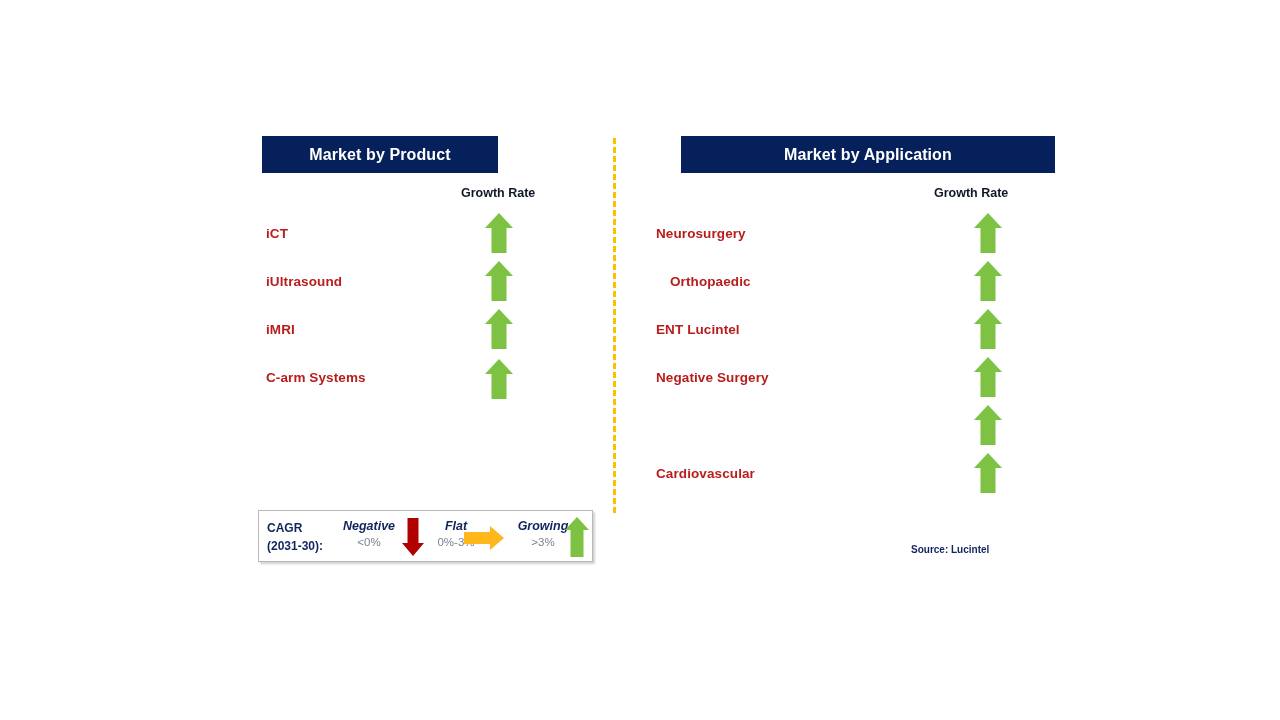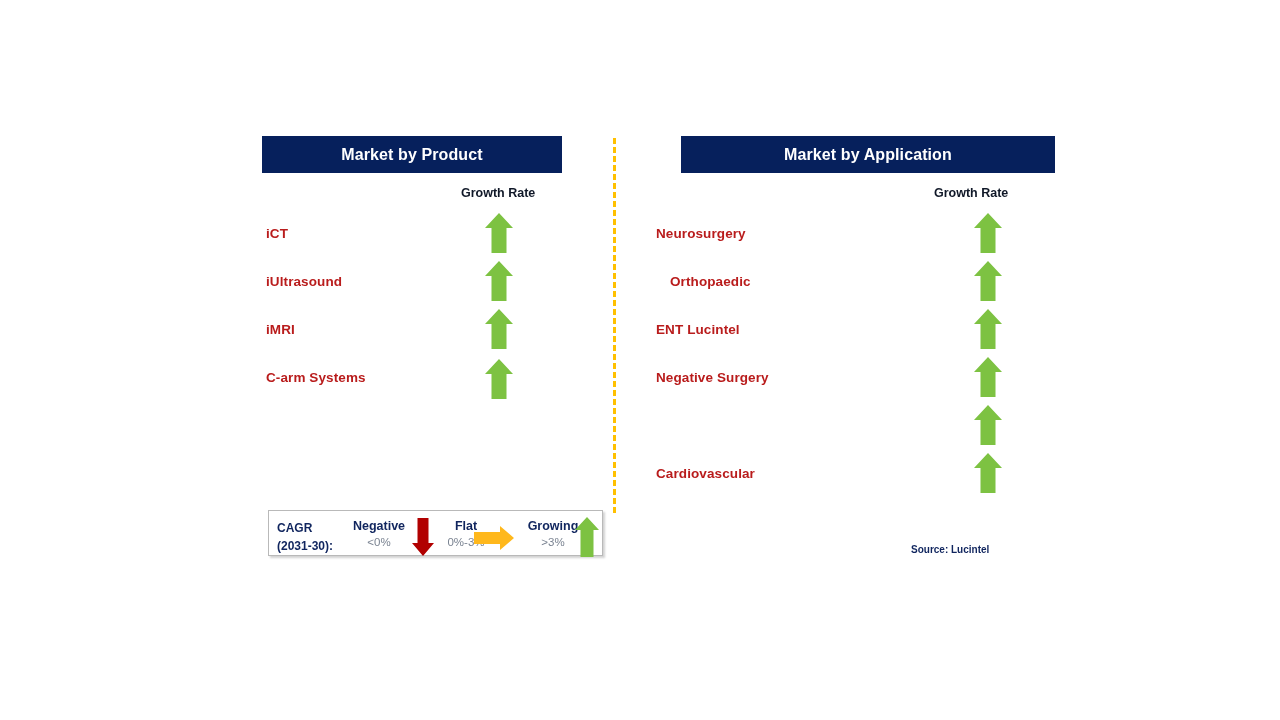--- a/index.html
+++ b/index.html
@@ -17,21 +17,21 @@
 
   .stage {
     position: absolute;
     left: 0; top: 0;
     width: 1280px;
     height: 720px;
   }
 
   
   .panel { position: absolute; }
-  .panel-product { left: 262px; top: 136px; width: 300px; }
+  .panel-product { left: 262px; top: 136px; width: 236px; }
   .panel-application { left: 653px; top: 136px; width: 374px; margin-left: 28px; }
 
   .panel-header {
     height: 37px;
     background: #06205C;
     color: #ffffff;
     font-size: 16px;
     font-weight: bold;
     display: flex;
     align-items: center;
@@ -82,24 +82,24 @@
     left: 613px;
     top: 138px;
     width: 0;
     height: 375px;
     border-left: 3px dashed #FFC000;
   }
 
   
   .legend {
     position: absolute;
-    left: 268px;
+    left: 258px;
     top: 510px;
     width: 335px;
-    height: 46px;
+    height: 52px;
     background: #ffffff;
     border: 1px solid #b9b9b9;
     box-shadow: 2px 2px 2px rgba(0,0,0,0.18);
     box-sizing: border-box;
   }
   .legend-cagr {
     position: absolute;
     left: 8px;
     top: 8px;
     font-size: 12px;
@@ -107,20 +107,21 @@
     color: #10255E;
     line-height: 18px;
     white-space: nowrap;
   }
   .legend-item {
     position: absolute;
     text-align: center;
   }
   .legend-term {
     font-size: 12.5px;
+    font-style: italic;
     font-weight: bold;
     color: #10255E;
     white-space: nowrap;
   }
   .legend-range {
     font-size: 11.5px;
     color: #7a8391;
     white-space: nowrap;
     margin-top: 3px;
   }

